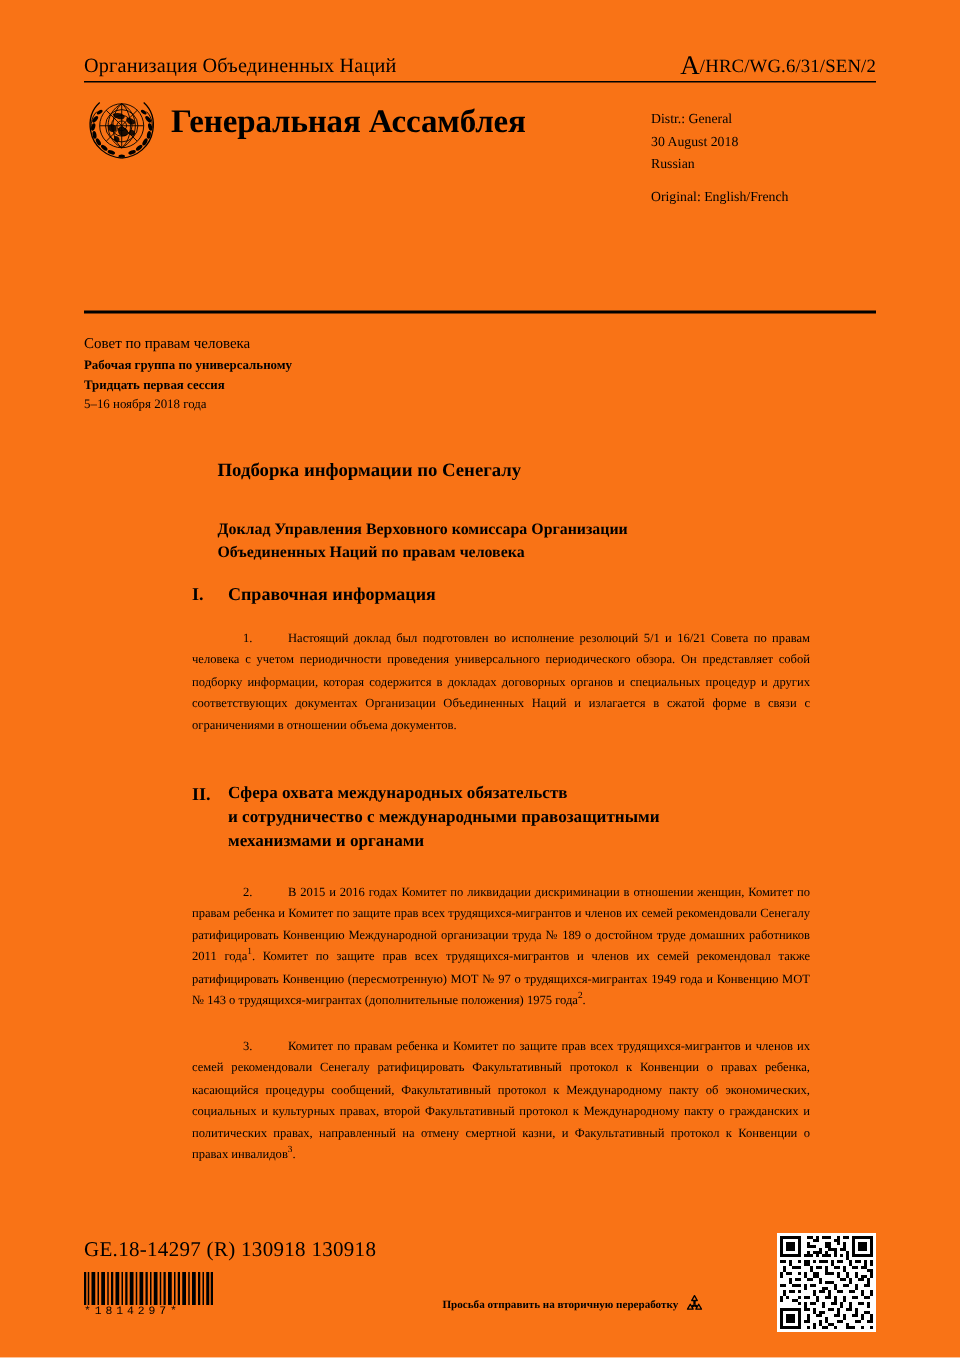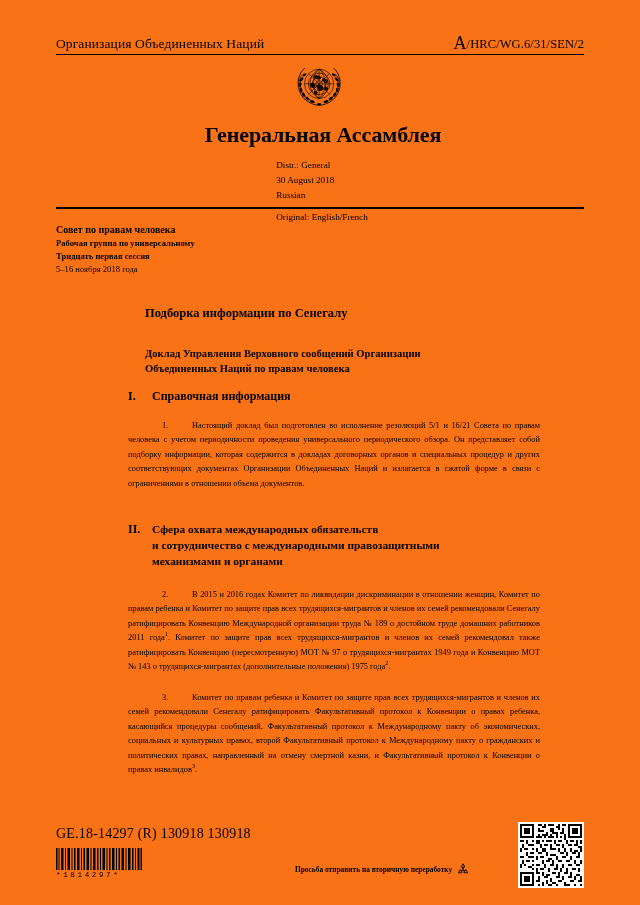--- a/index.html
+++ b/index.html
@@ -53,23 +53,22 @@
     vertical-align: -1px;
   }
   .rule-thin {
     border-bottom: 1.2px solid #000;
     width: 100%;
     height: 0;
   }
 
   .mast-row2 {
     display: flex;
-    align-items: center;
+    align-items: flex-start;
     margin-top: 7px;
-    flex-direction: column;
   }
   .emblem {
     width: 52px;
     height: 44px;
     flex: 0 0 52px;
     margin-top: 2px;
   }
   .ga-title {
     font-size: 22px;
     font-weight: bold;
@@ -101,21 +100,21 @@
   
   .session {
     position: absolute;
     left: 56px;
     top: 222px;
     width: 400px;
     font-size: 8.6px;
     line-height: 1.52;
   }
   .session .b { font-weight: bold; }
-  .session .l1 { font-size: 10px; font-weight: bold; }
+  .session .l1 { font-size: 10px; font-weight: normal; }
 
   
   .titles {
     position: absolute;
     left: 145px;
     top: 305px;
     width: 400px;
   }
   .doc-title {
     font-size: 12.5px;
@@ -303,21 +302,21 @@
   <div class="session">
     <div class="l1">Совет по правам человека</div>
     <div class="b">Рабочая группа по универсальному</div>
     <div class="b">Тридцать первая сессия</div>
     <div>5–16 ноября 2018 года</div>
   </div>
 
   <div class="titles">
     <div class="doc-title">Подборка информации по Сенегалу</div>
     <div class="doc-subtitle">
-      <div>Доклад Управления Верховного сообщений Организации</div>
+      <div>Доклад Управления Верховного комиссара Организации</div>
       <div>Объединенных Наций по правам человека</div>
     </div>
   </div>
 
   <div class="section" style="top:388px;">
     <div class="sec-head">
       <div class="sec-num">I.</div>
       <div class="sec-title">Справочная информация</div>
     </div>
   </div>

